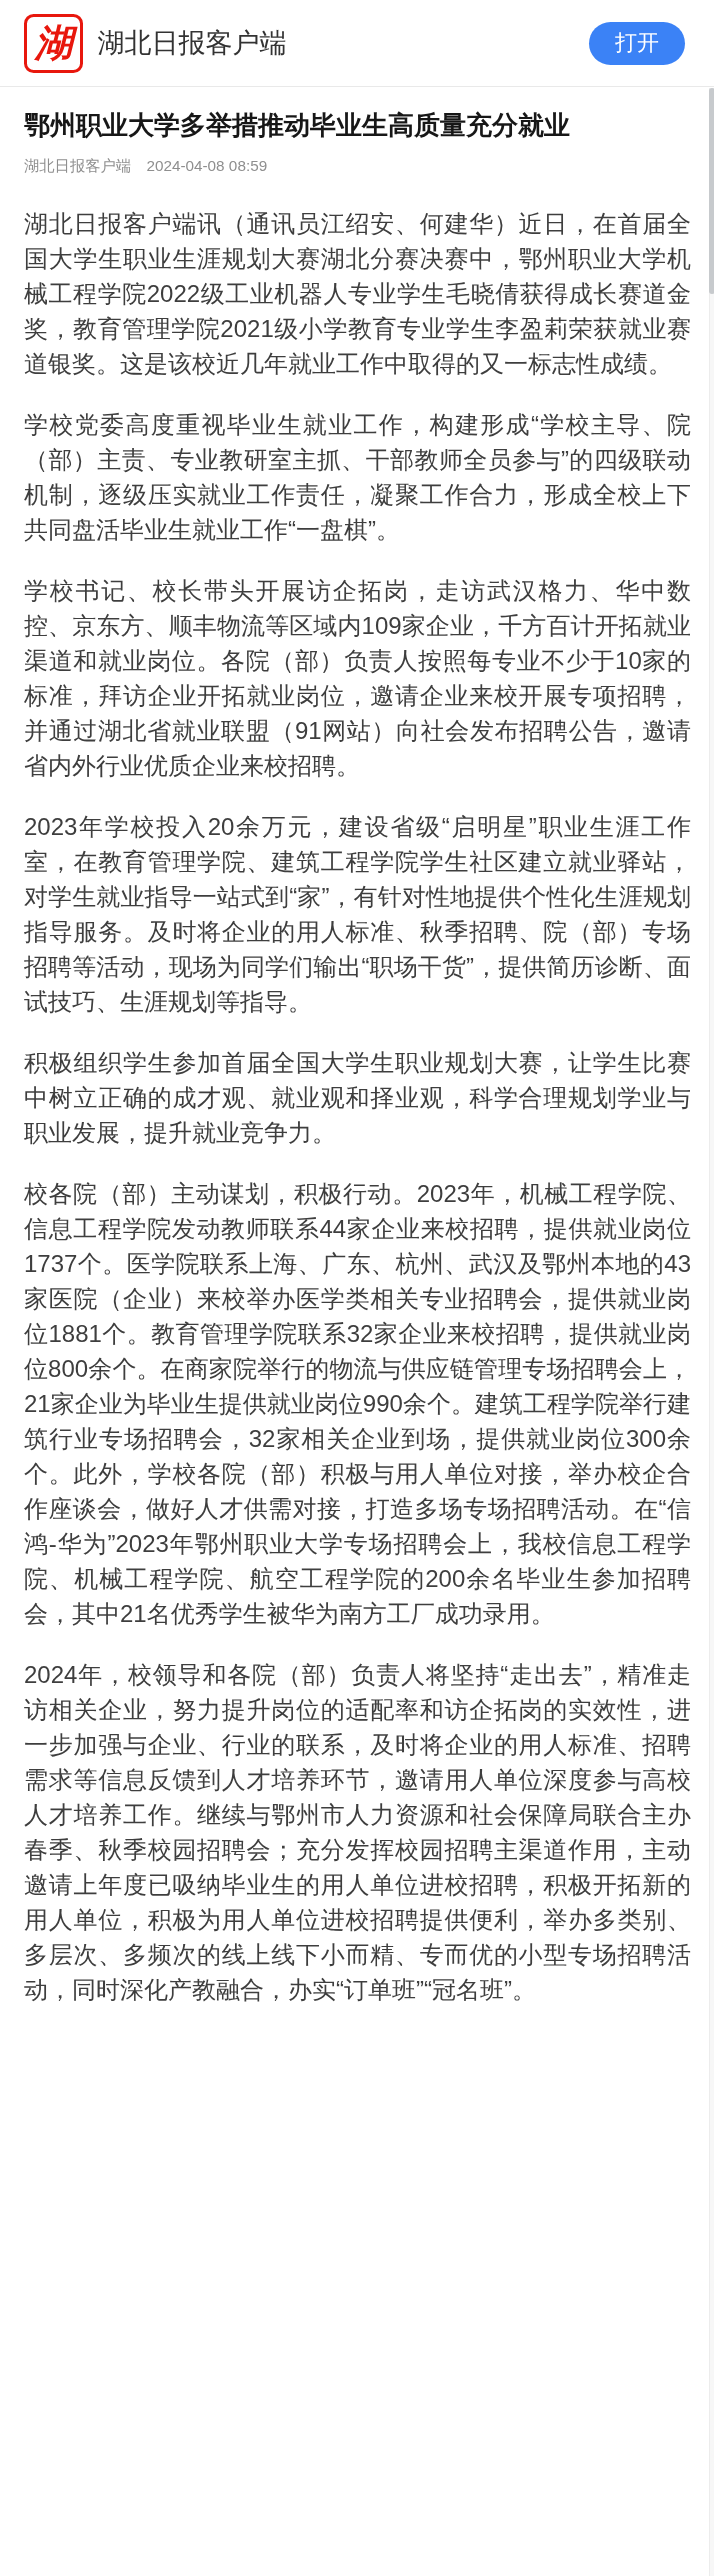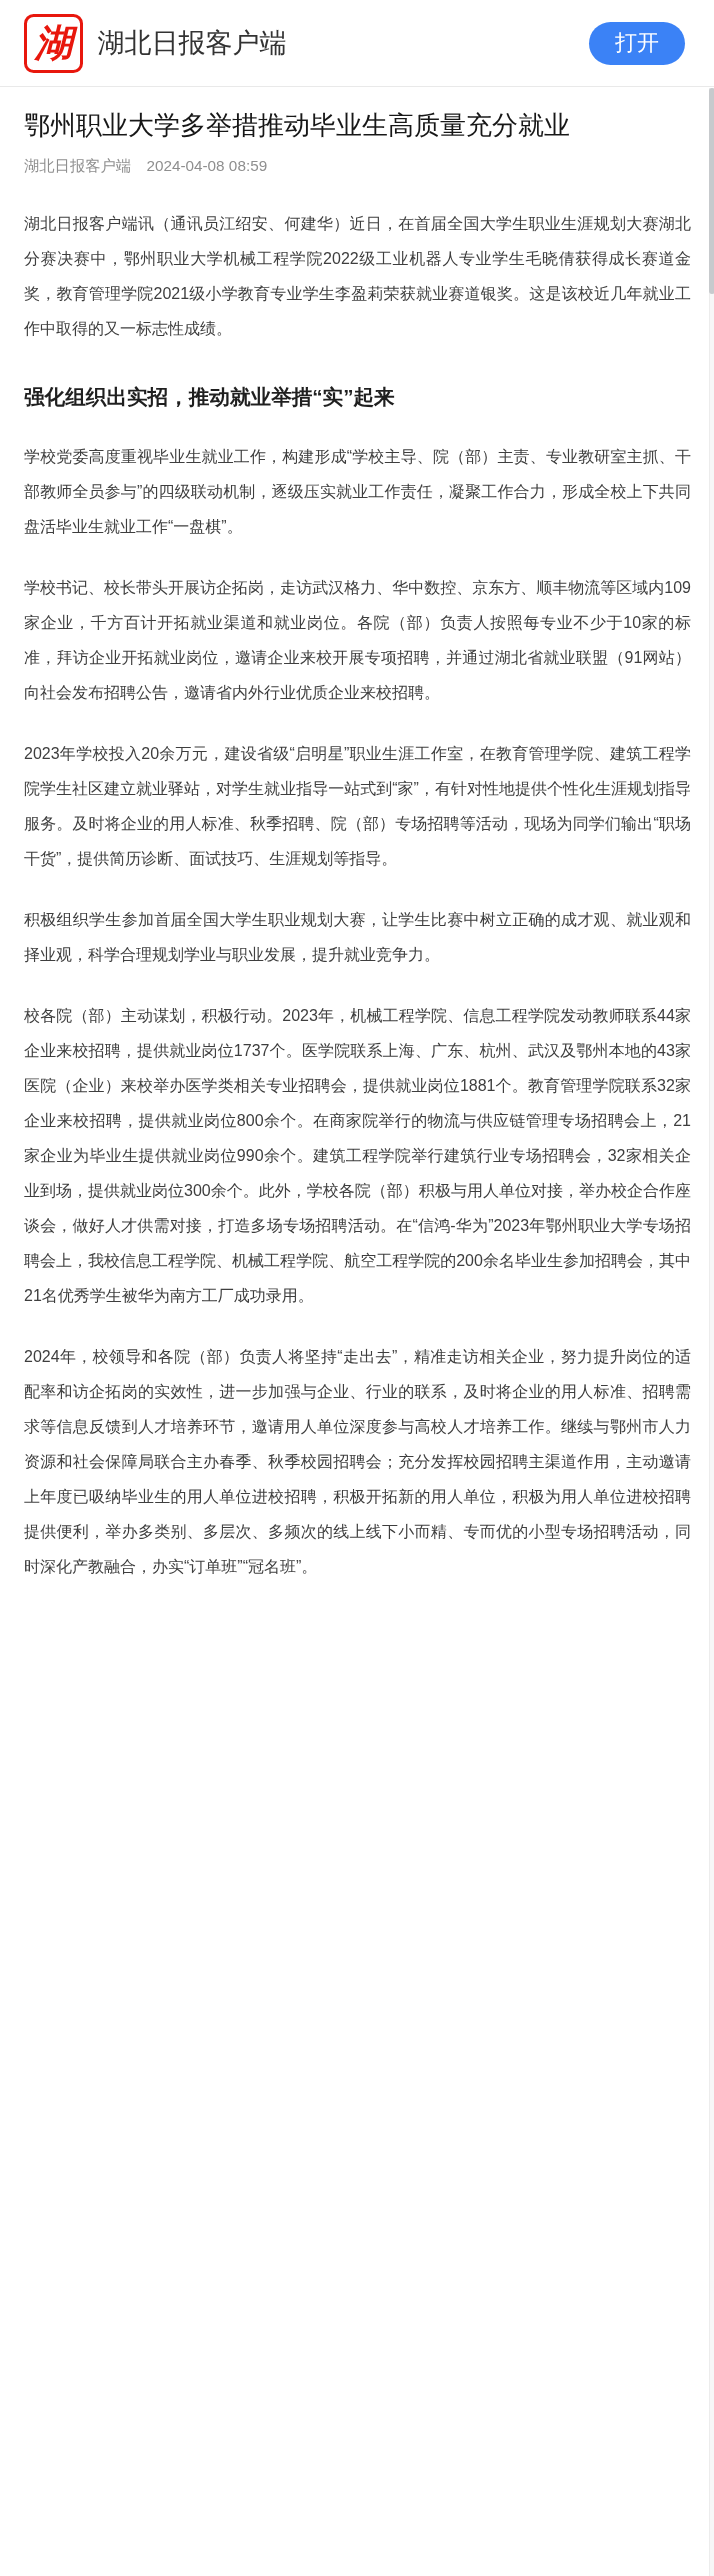--- a/index.html
+++ b/index.html
@@ -38,28 +38,28 @@
     width: 96px; height: 43px;
     display: flex; align-items: center; justify-content: center;
     cursor: pointer;
     font-family: inherit;
   }
 
   
   .article { padding: 15.3px 24px 0 24px; }
   .article-title {
     font-size: 26px; line-height: 35px;
-    color: #171717; font-weight: 400;
+    color: #171717; font-weight: 700;
     margin: 5.8px 0 13.4px;
   }
   .meta { display: flex; gap: 15.3px; align-items: baseline; margin-bottom: 29px; }
   .meta span { color: #8f8f8f; font-size: 15.3px; }
 
   .para {
-    font-size: 16px; line-height: 35px;
+    font-size: 24px; line-height: 35px;
     color: #3e3e3e;
     text-align: justify;
     margin-bottom: 26px;
   }
   .sec-heading {
     font-size: 20.6px; line-height: 31px;
     color: #1f1f1f; font-weight: 700;
     margin: 35px 0 27px;
   }
 
@@ -89,21 +89,20 @@
 
   <div class="article">
     <h1 class="article-title">鄂州职业大学多举措推动毕业生高质量充分就业</h1>
     <div class="meta">
       <span>湖北日报客户端</span>
       <span>2024-04-08 08:59</span>
     </div>
 
     <div>
         <p class="para">湖北日报客户端讯（通讯员江绍安、何建华）近日，在首届全国大学生职业生涯规划大赛湖北分赛决赛中，鄂州职业大学机械工程学院2022级工业机器人专业学生毛晓倩获得成长赛道金奖，教育管理学院2021级小学教育专业学生李盈莉荣获就业赛道银奖。这是该校近几年就业工作中取得的又一标志性成绩。</p>
-        <h2 class="sec-heading">强化组织出实招，推动就业举措“实”起来</h2>
         <p class="para">学校党委高度重视毕业生就业工作，构建形成“学校主导、院（部）主责、专业教研室主抓、干部教师全员参与”的四级联动机制，逐级压实就业工作责任，凝聚工作合力，形成全校上下共同盘活毕业生就业工作“一盘棋”。</p>
         <p class="para">学校书记、校长带头开展访企拓岗，走访武汉格力、华中数控、京东方、顺丰物流等区域内109家企业，千方百计开拓就业渠道和就业岗位。各院（部）负责人按照每专业不少于10家的标准，拜访企业开拓就业岗位，邀请企业来校开展专项招聘，并通过湖北省就业联盟（91网站）向社会发布招聘公告，邀请省内外行业优质企业来校招聘。</p>
         <p class="para">2023年学校投入20余万元，建设省级“启明星”职业生涯工作室，在教育管理学院、建筑工程学院学生社区建立就业驿站，对学生就业指导一站式到“家”，有针对性地提供个性化生涯规划指导服务。及时将企业的用人标准、秋季招聘、院（部）专场招聘等活动，现场为同学们输出“职场干货”，提供简历诊断、面试技巧、生涯规划等指导。</p>
         <p class="para">积极组织学生参加首届全国大学生职业规划大赛，让学生比赛中树立正确的成才观、就业观和择业观，科学合理规划学业与职业发展，提升就业竞争力。</p>
         <p class="para">校各院（部）主动谋划，积极行动。2023年，机械工程学院、信息工程学院发动教师联系44家企业来校招聘，提供就业岗位1737个。医学院联系上海、广东、杭州、武汉及鄂州本地的43家医院（企业）来校举办医学类相关专业招聘会，提供就业岗位1881个。教育管理学院联系32家企业来校招聘，提供就业岗位800余个。在商家院举行的物流与供应链管理专场招聘会上，21家企业为毕业生提供就业岗位990余个。建筑工程学院举行建筑行业专场招聘会，32家相关企业到场，提供就业岗位300余个。此外，学校各院（部）积极与用人单位对接，举办校企合作座谈会，做好人才供需对接，打造多场专场招聘活动。在“信鸿-华为”2023年鄂州职业大学专场招聘会上，我校信息工程学院、机械工程学院、航空工程学院的200余名毕业生参加招聘会，其中21名优秀学生被华为南方工厂成功录用。</p>
         <p class="para">2024年，校领导和各院（部）负责人将坚持“走出去”，精准走访相关企业，努力提升岗位的适配率和访企拓岗的实效性，进一步加强与企业、行业的联系，及时将企业的用人标准、招聘需求等信息反馈到人才培养环节，邀请用人单位深度参与高校人才培养工作。继续与鄂州市人力资源和社会保障局联合主办春季、秋季校园招聘会；充分发挥校园招聘主渠道作用，主动邀请上年度已吸纳毕业生的用人单位进校招聘，积极开拓新的用人单位，积极为用人单位进校招聘提供便利，举办多类别、多层次、多频次的线上线下小而精、专而优的小型专场招聘活动，同时深化产教融合，办实“订单班”“冠名班”。</p>
       </div>
 
   </div>
 

